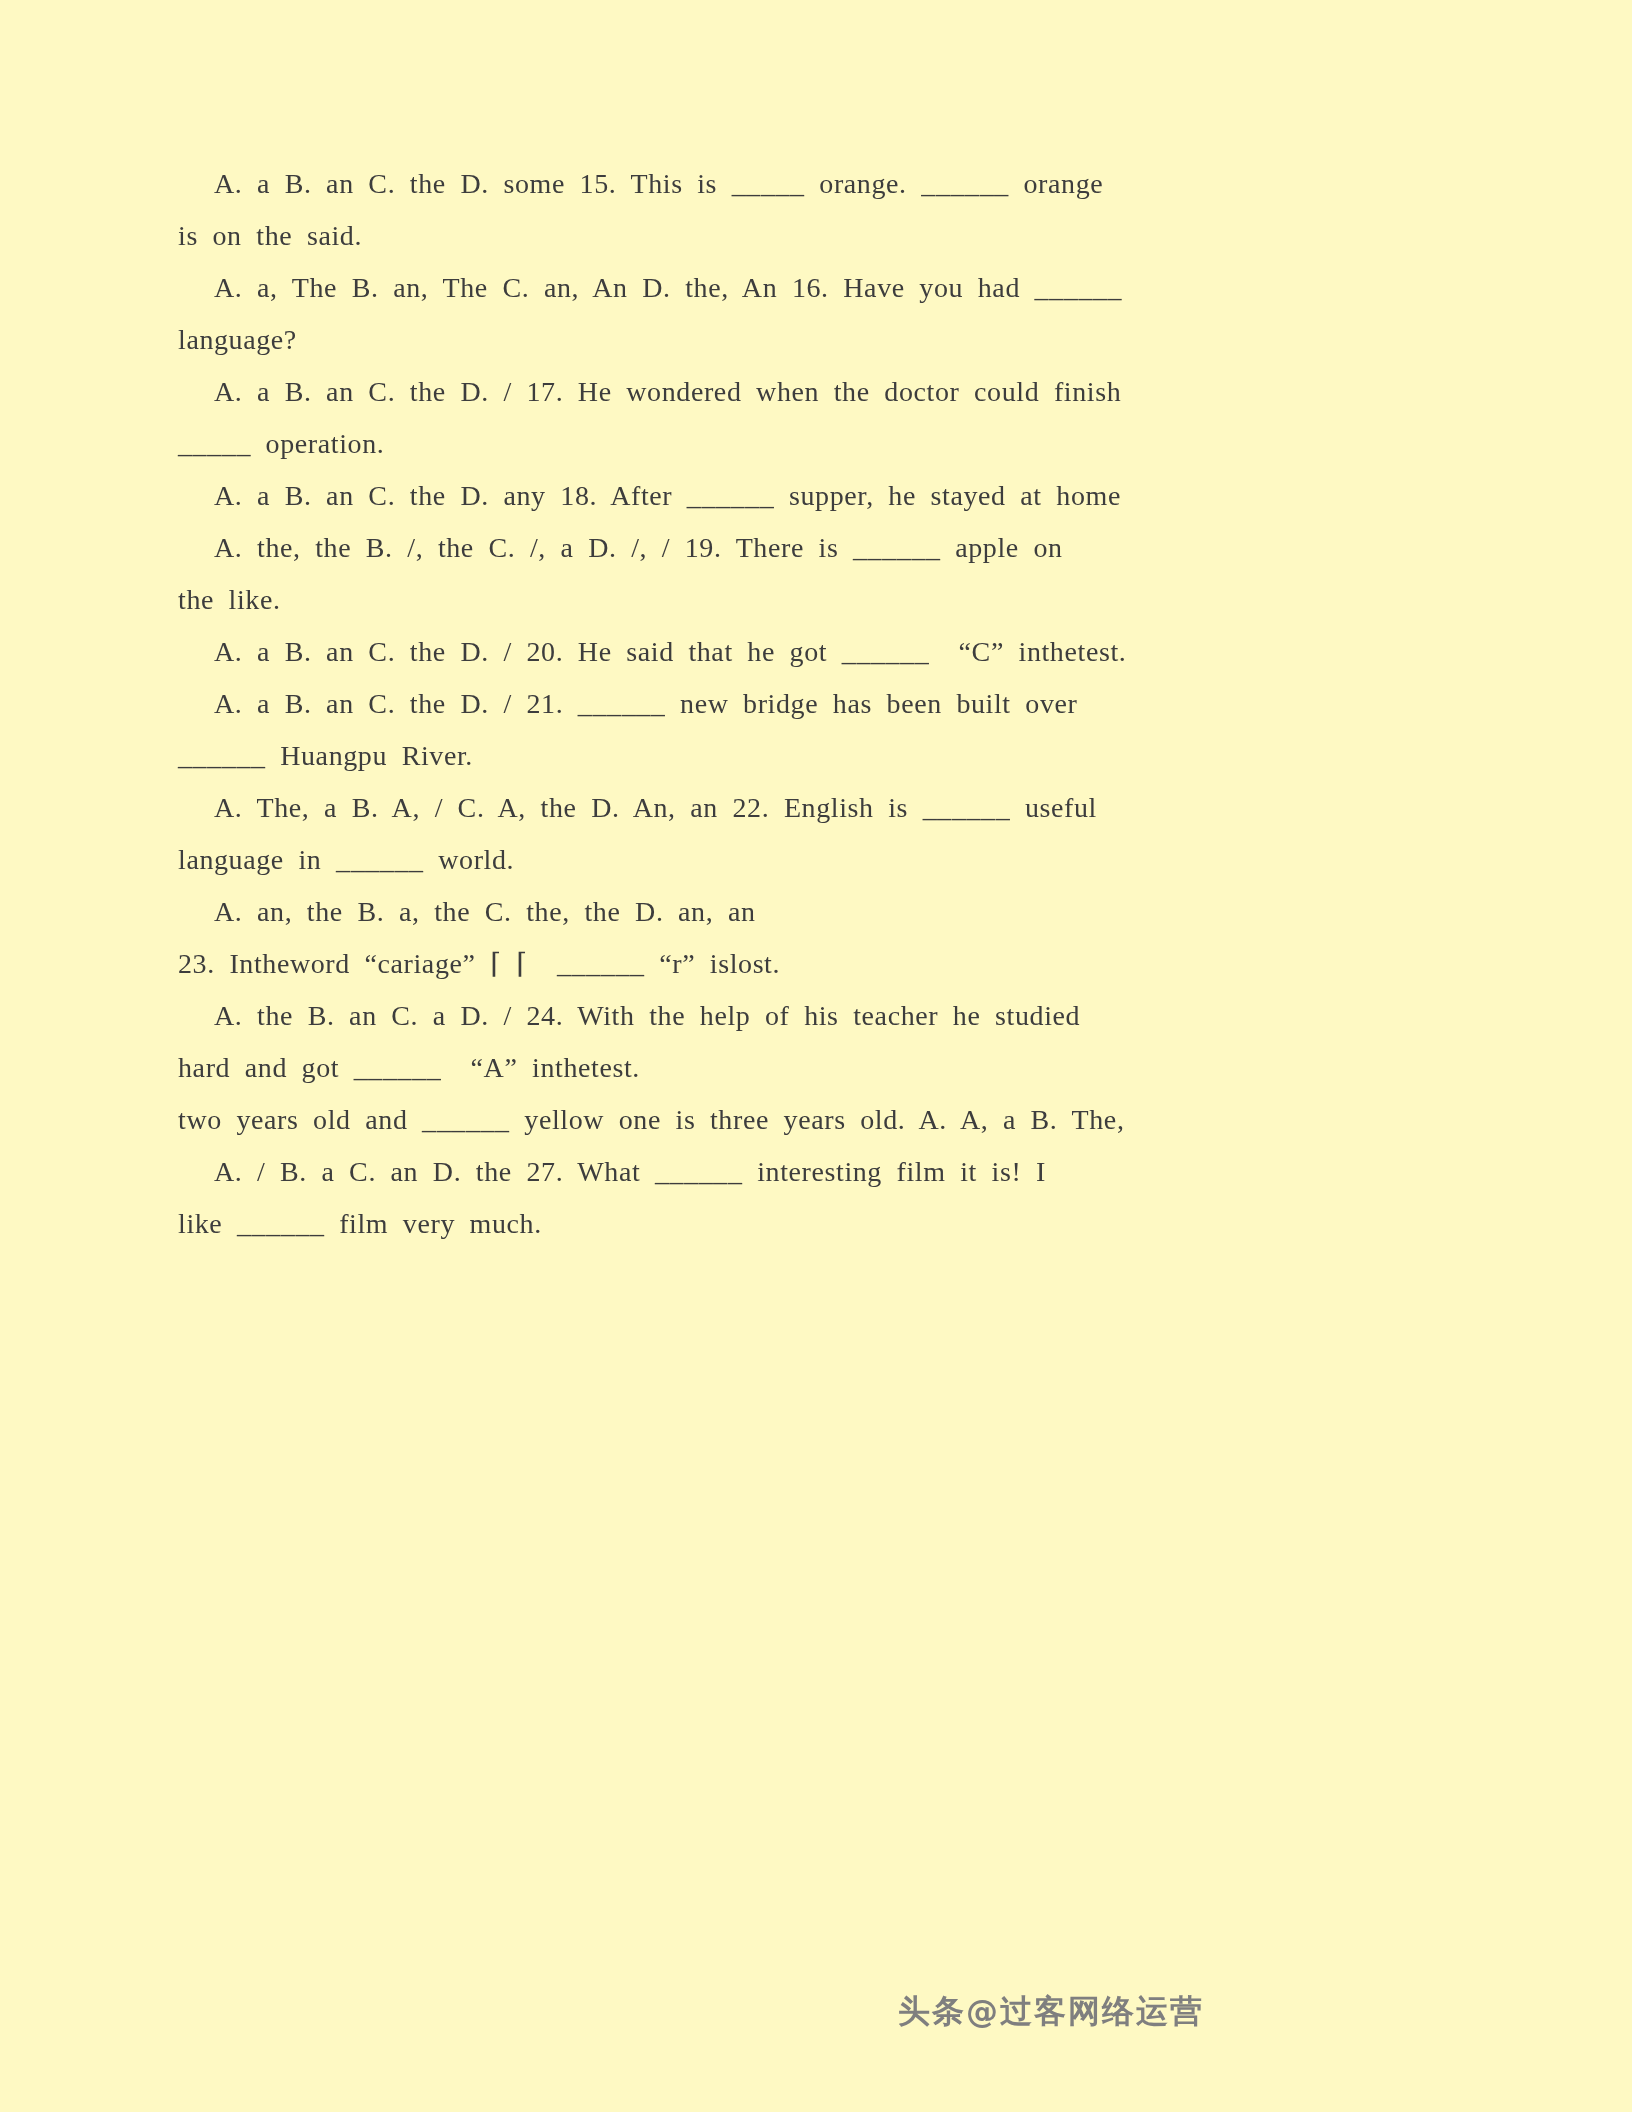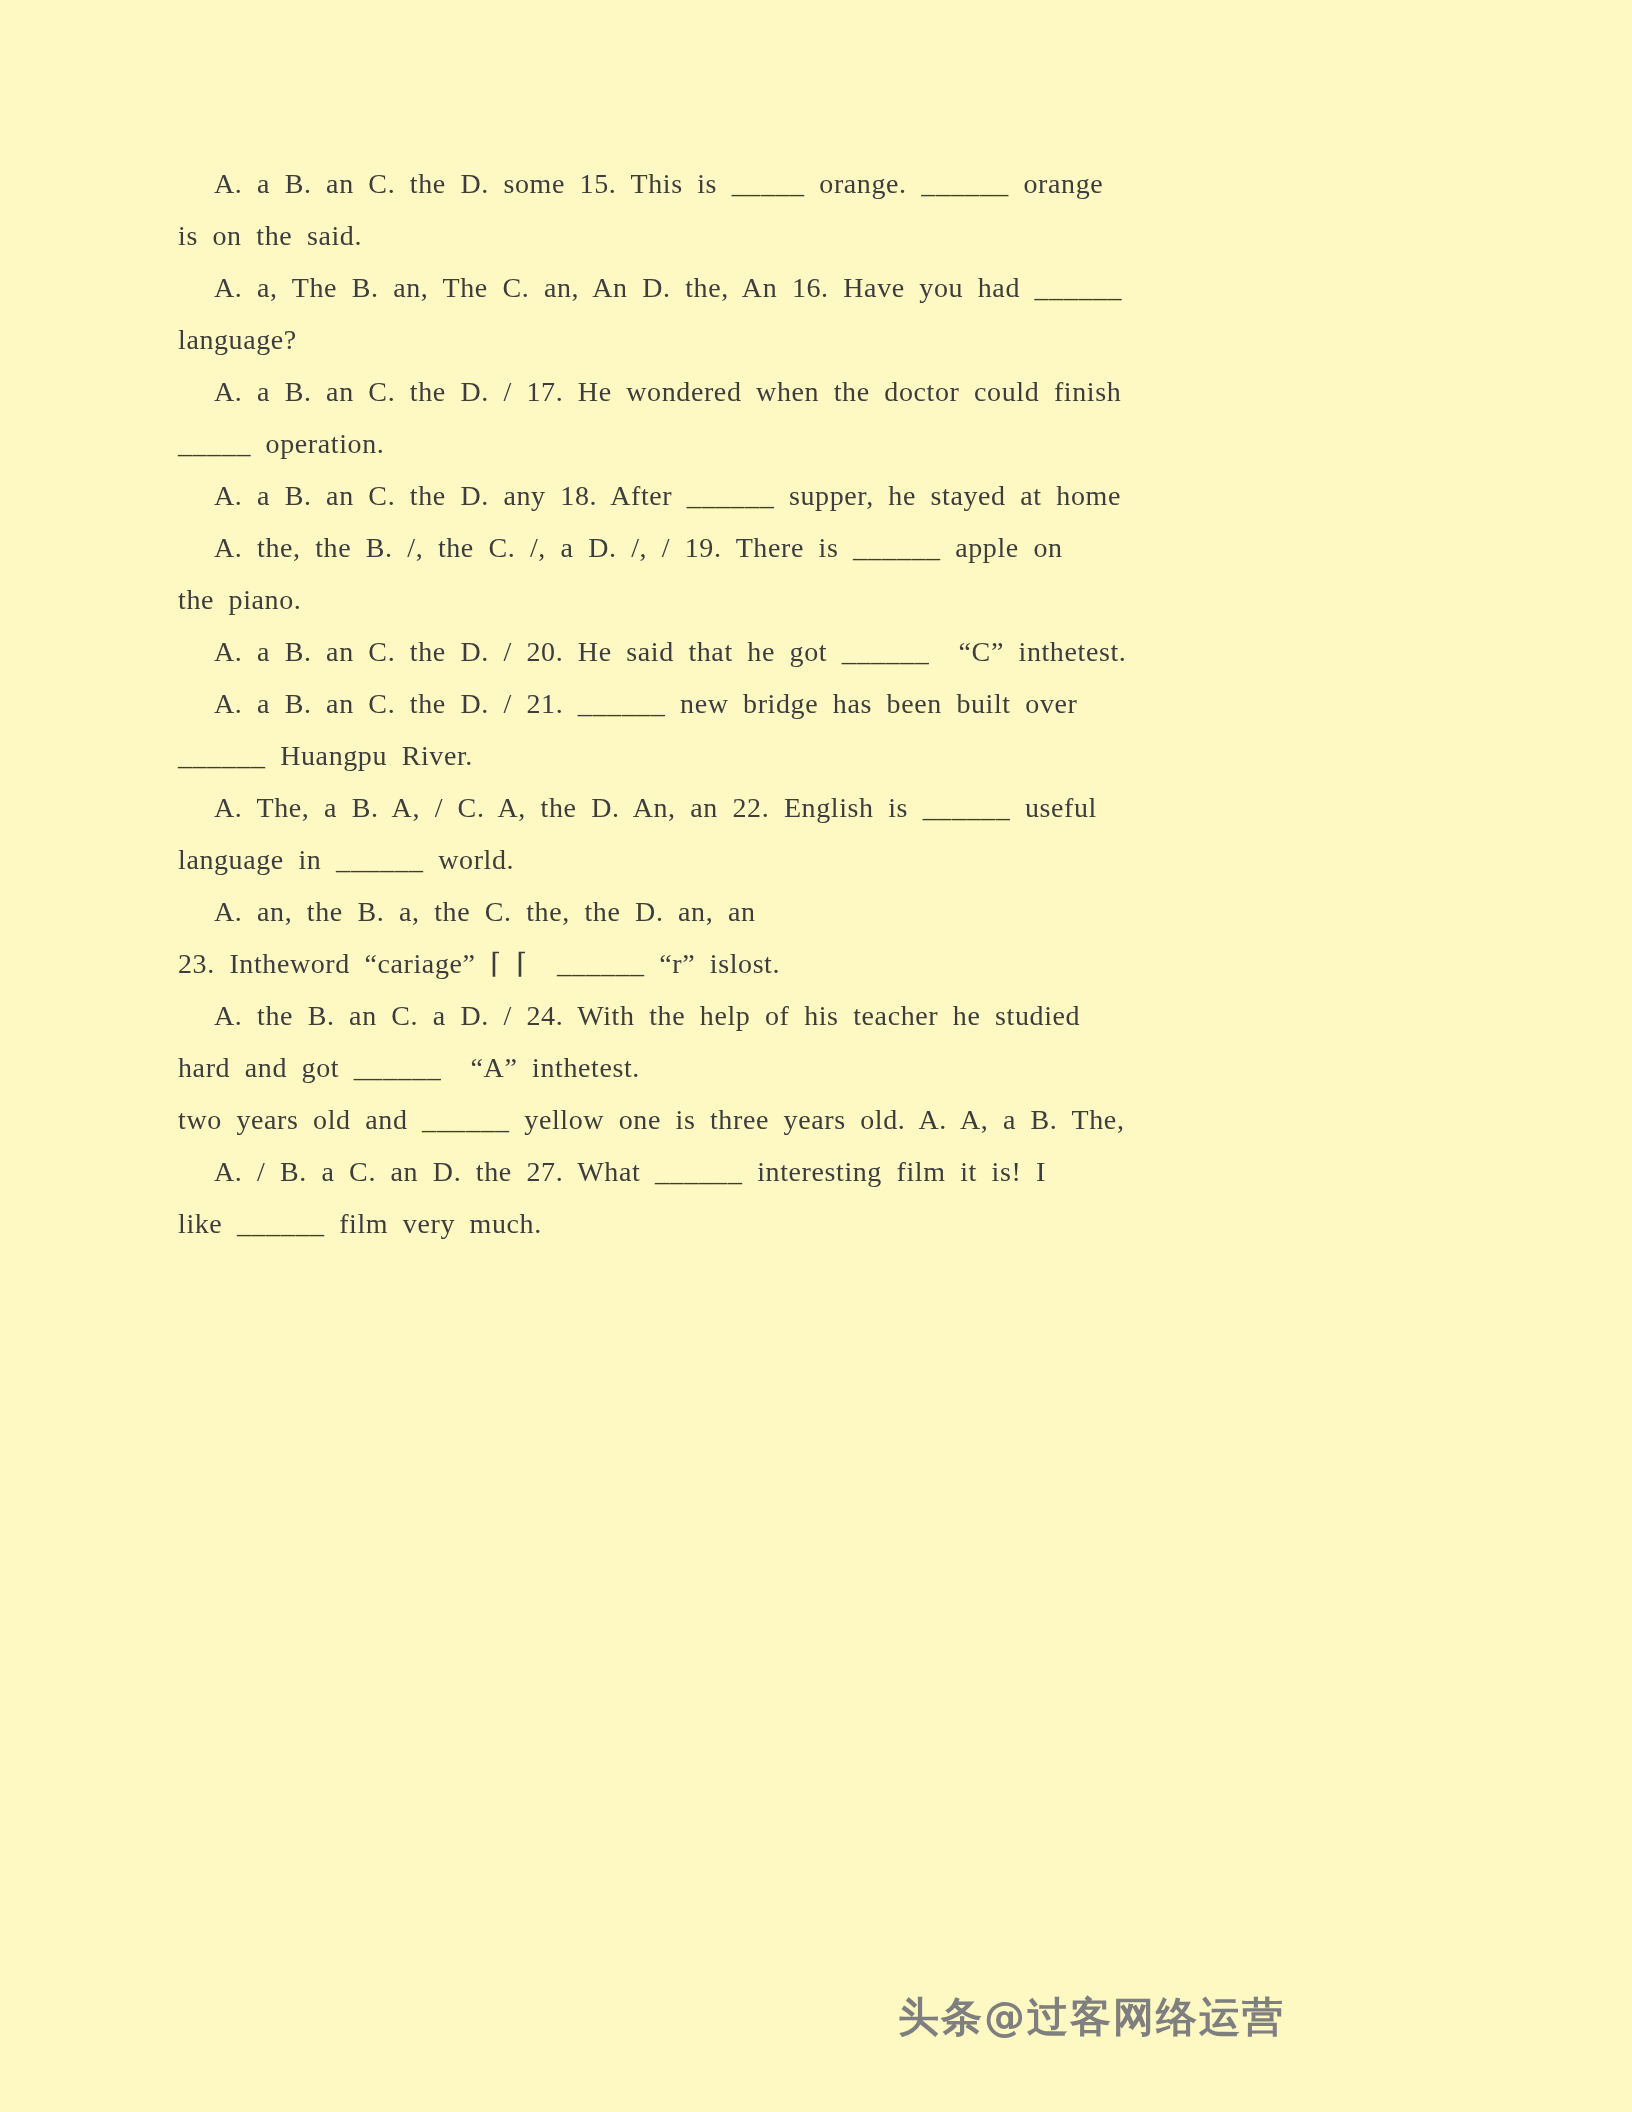--- a/index.html
+++ b/index.html
@@ -35,41 +35,41 @@
     word-spacing: 7px;
   }
   .line.indent {
     padding-left: 36px;
   }
   .watermark {
     position: absolute;
     top: 1990px;
     left: 898px;
     color: #7f7f7f;
-    font-size: 41px;
+    font-size: 32px;
     font-weight: bold;
     letter-spacing: 2px;
     font-family: "DejaVu Sans", "Liberation Sans", sans-serif;
     white-space: nowrap;
   }
 </style>
 </head>
 <body>
 
 <div class="page">
   <div class="text-body">
       <div class="line indent">A. a B. an C. the D. some 15. This is _____ orange. ______ orange</div>
       <div class="line">is on the said.</div>
       <div class="line indent">A. a, The B. an, The C. an, An D. the, An 16. Have you had ______</div>
       <div class="line">language?</div>
       <div class="line indent">A. a B. an C. the D. / 17. He wondered when the doctor could finish</div>
       <div class="line">_____ operation.</div>
       <div class="line indent">A. a B. an C. the D. any 18. After ______ supper, he stayed at home</div>
       <div class="line indent">A. the, the B. /, the C. /, a D. /, / 19. There is ______ apple on</div>
-      <div class="line">the piano.</div>
+      <div class="line">the like.</div>
       <div class="line indent">A. a B. an C. the D. / 20. He said that he got ______  “C” inthetest.</div>
       <div class="line indent">A. a B. an C. the D. / 21. ______ new bridge has been built over</div>
       <div class="line">______ Huangpu River.</div>
       <div class="line indent">A. The, a B. A, / C. A, the D. An, an 22. English is ______ useful</div>
       <div class="line">language in ______ world.</div>
       <div class="line indent">A. an, the B. a, the C. the, the D. an, an</div>
       <div class="line">23. Intheword “cariage” ⌈ ⌈  ______ “r” islost.</div>
       <div class="line indent">A. the B. an C. a D. / 24. With the help of his teacher he studied</div>
       <div class="line">hard and got ______  “A” inthetest.</div>
       <div class="line">two years old and ______ yellow one is three years old. A. A, a B. The,</div>

